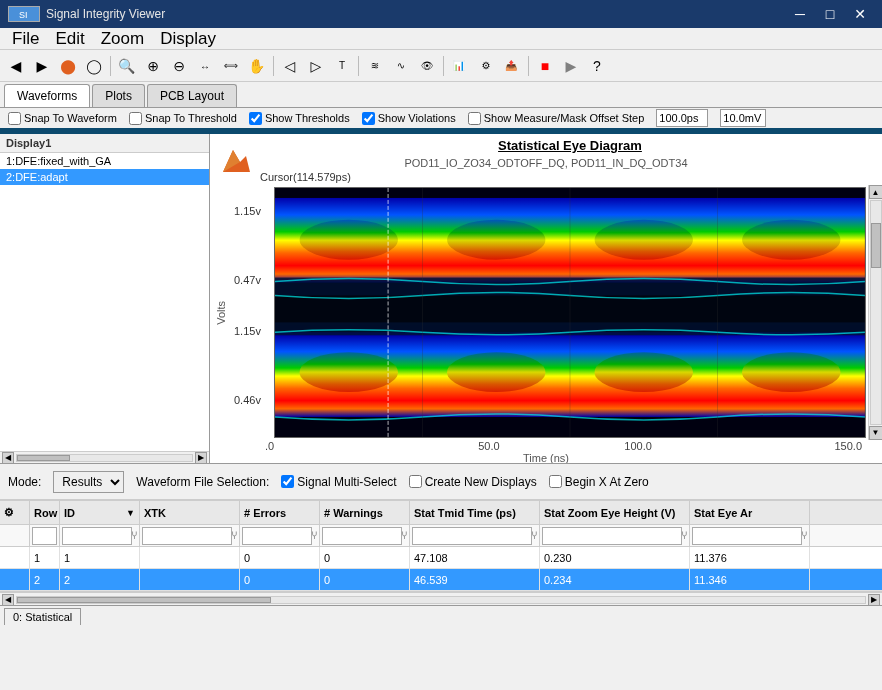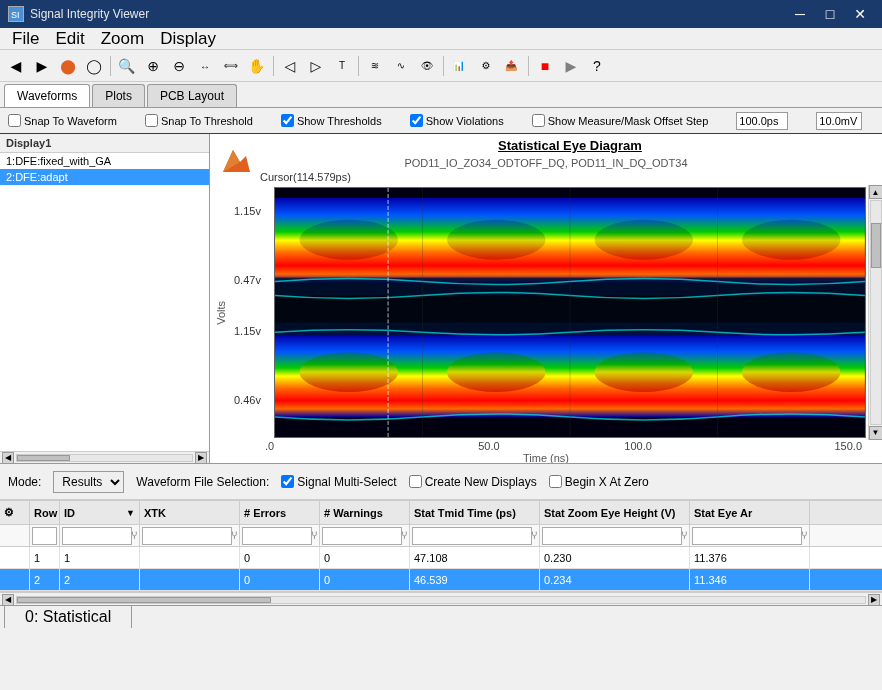--- a/index.html
+++ b/index.html
@@ -1,41 +1,41 @@
 <!DOCTYPE html>
 <html><head>
   <meta charset="utf-8">
   <style>
     * { box-sizing: border-box; margin: 0; padding: 0; }
     body { font-family: 'Segoe UI', Tahoma, sans-serif; font-size: 12px; background: #f0f0f0; width: 882px; height: 690px; overflow: hidden; }
     
     
     #title-bar { background: #1a3a6b; color: white; height: 28px; display: flex; align-items: center; padding: 0 8px; justify-content: space-between; }
     #title-bar-left { display: flex; align-items: center; gap: 6px; }
-    #title-bar-icon { width: 16px; height: 16px; background: #4a90d9; border: 1px solid #aaa; display: flex; align-items: center; justify-content: center; font-size: 8px; color: white; }
+    #title-bar-icon { width: 32px; height: 16px; background: #4a90d9; border: 1px solid #aaa; display: flex; align-items: center; justify-content: center; font-size: 8px; color: white; }
     #title-bar-title { font-size: 12px; color: #e5e5e5; }
     #title-bar-controls { display: flex; gap: 2px; }
     .title-btn { width: 28px; height: 20px; background: #1a3a6b; border: none; color: white; cursor: pointer; font-size: 14px; display: flex; align-items: center; justify-content: center; }
     
     
     #menu-bar { background: #f0f0f0; height: 22px; display: flex; align-items: center; padding: 0 4px; border-bottom: 1px solid #ccc; }
     .menu-item { padding: 2px 8px; cursor: pointer; font-size: 17px; }
     
     
     #toolbar { background: #f0f0f0; height: 32px; display: flex; align-items: center; padding: 2px 4px; border-bottom: 1px solid #ccc; gap: 2px; }
     .toolbar-btn { width: 24px; height: 24px; background: #f0f0f0; border: 1px solid transparent; cursor: pointer; display: flex; align-items: center; justify-content: center; font-size: 14px; }
     .toolbar-sep { width: 1px; height: 20px; background: #bbb; margin: 0 2px; }
     
     
     #tab-bar { background: #f0f0f0; height: 26px; display: flex; align-items: flex-end; padding: 0 4px; border-bottom: 1px solid #999; }
     .tab { padding: 4px 12px; border: 1px solid #999; border-bottom: none; background: #ddd; cursor: pointer; font-size: 12px; margin-right: 2px; border-radius: 3px 3px 0 0; }
     .tab.active { background: white; }
     
     
-    #options-bar { background: #f0f0f0; height: 26px; display: flex; align-items: center; padding: 0 8px; gap: 28px; border-bottom: 1px solid #0c4a6e; font-size: 11px; }
+    #options-bar { background: #f0f0f0; height: 26px; display: flex; align-items: center; padding: 0 8px; gap: 12px; border-bottom: 6px solid #0c4a6e; font-size: 11px; }
     .option-item { display: flex; align-items: center; gap: 3px; }
     .option-item input[type=checkbox] { margin: 0; }
     .offset-input { width: 52px; height: 18px; border: 1px solid #999; font-size: 11px; padding: 1px 2px; }
     .offset-val { width: 46px; height: 18px; border: 1px solid #999; font-size: 11px; padding: 1px 2px; background: white; }
     
     
     #main-area { display: flex; height: 330px; border-bottom: 1px solid #999; }
     
     
     #sidebar { width: 210px; border-right: 1px solid #999; display: flex; flex-direction: column; background: white; }
@@ -77,21 +77,21 @@
     
     #table-body { flex: 1; overflow: auto; }
     .table-row { display: flex; height: 22px; align-items: center; border-bottom: 1px solid #e0e0e0; }
     .table-row.selected { background: #3399ff; color: white; }
     .td-cell { border-right: 1px solid #e0e0e0; padding: 2px 4px; font-size: 11px; overflow: hidden; white-space: nowrap; height: 100%; display: flex; align-items: center; }
     
     #table-h-scroll { height: 14px; background: #f0f0f0; border-top: 1px solid #ccc; }
     
     
     #bottom-tab { height: 22px; background: #f0f0f0; border-top: 1px solid #999; display: flex; align-items: center; padding: 0 4px; }
-    .bottom-tab-item { padding: 2px 20px; border: 1px solid #999; border-bottom: none; background: #f0f0f0; font-size: 16px; cursor: pointer; }
+    .bottom-tab-item { padding: 2px 8px; border: 1px solid #999; border-bottom: none; background: #f0f0f0; font-size: 11px; cursor: pointer; }
     
     
     .col-row { width: 30px; }
     .col-id { width: 80px; }
     .col-xtk { width: 100px; }
     .col-errors { width: 80px; }
     .col-warnings { width: 90px; }
     .col-tmid-time { width: 130px; }
     .col-tmid-height { width: 150px; }
     .col-stat-eye { width: 120px; }

